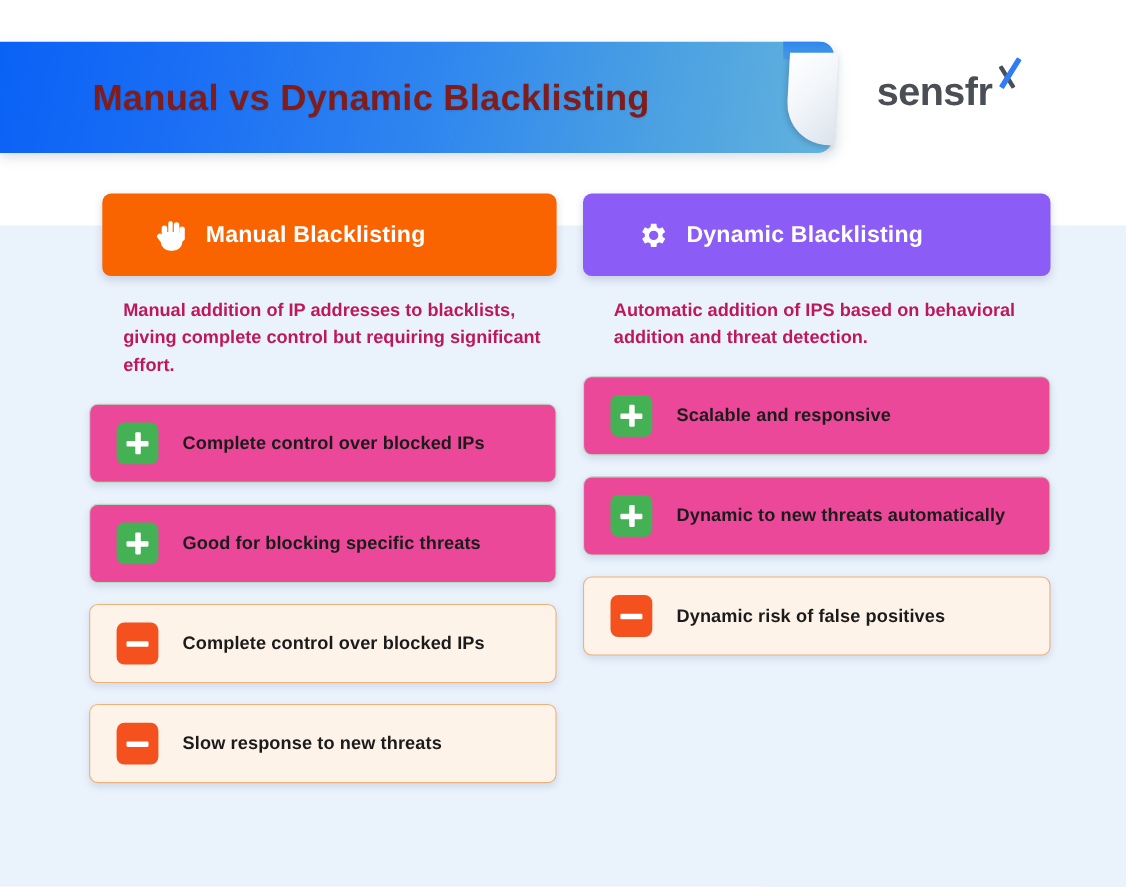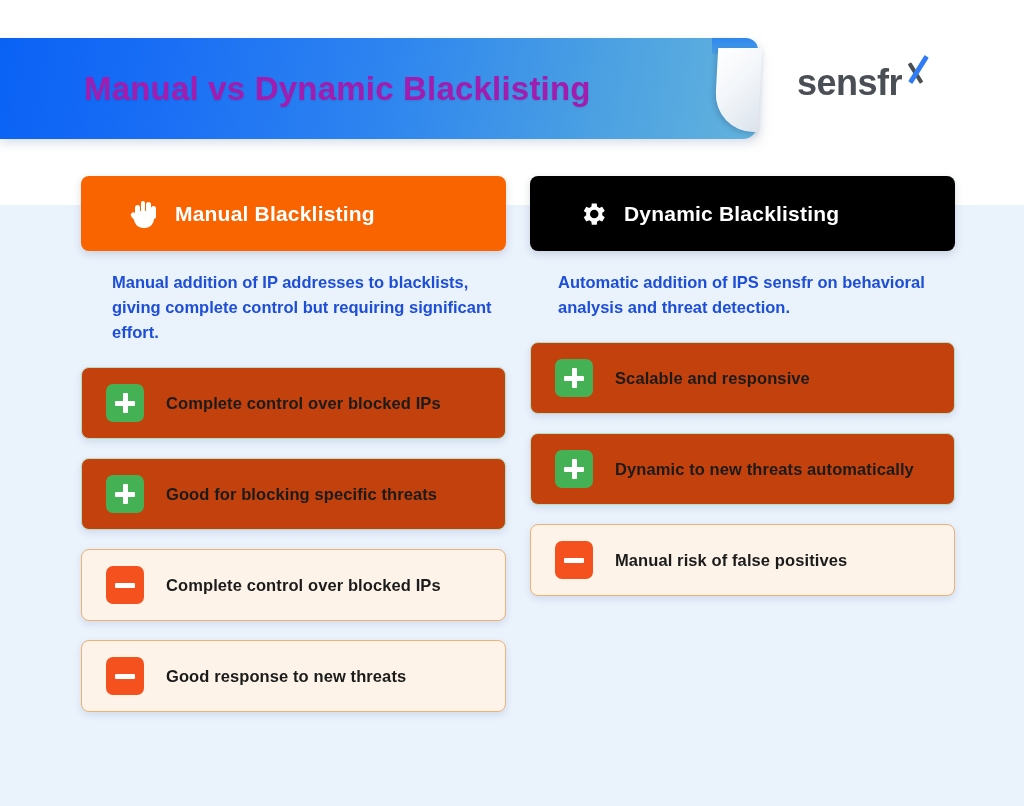--- a/index.html
+++ b/index.html
@@ -65,39 +65,39 @@
     width: 46px; height: 16px;
     background: linear-gradient(180deg, #2f86ef 0%, #4aa0e2 100%);
     border-radius: 0 12px 0 0;
   }
   .banner-title {
     position: absolute;
     left: 84px; top: 0;
     height: 101px;
     display: flex;
     align-items: center;
-    color: #a21caf;
+    color: #7f1d1d;
     font-size: 33px;
     font-weight: bold;
     letter-spacing: 0.2px;
     white-space: nowrap;
     text-shadow: 0 1px 2px rgba(0,0,0,0.10);
   }
 
   
   .logo {
     position: absolute;
     left: 797px; top: 62px;
     font-size: 36px;
     font-weight: bold;
     color: #4a4f55;
     letter-spacing: -0.5px;
     white-space: nowrap;
     display: flex;
-    align-items: center;
+    align-items: flex-start;
   }
   .logo .logo-x {
     position: relative;
     display: inline-block;
     width: 26px;
     height: 36px;
   }
   .logo .logo-x .x-dark {
     position: absolute;
     left: 2px; top: 6px;
@@ -128,22 +128,22 @@
   
   .sec-header {
     height: 75px;
     border-radius: 8px;
     display: flex;
     align-items: center;
     padding-left: 46px;
     box-sizing: border-box;
     box-shadow: 0 3px 8px rgba(40,60,100,0.18);
   }
-  .sec-header.manual  { background: #fa6400; }
-  .sec-header.dynamic { background: #000000; height: 75px; }
+  .sec-header.manual  { background: #fa6400; margin-left: 12px; }
+  .sec-header.dynamic { background: #8b5cf6; height: 75px; }
   .sec-header-icon {
     width: 34px;
     height: 34px;
     display: flex;
     align-items: center;
     justify-content: center;
     margin-right: 14px;
     flex: 0 0 auto;
   }
   .sec-header-label {
@@ -177,41 +177,41 @@
     background: #ffffff;
     border-radius: 3px;
     transform: rotate(52deg);
   }
 
   
   .desc {
     margin-top: 19px;
     padding-left: 31px;
     padding-right: 4px;
-    color: #1d4ed8;
+    color: #be185d;
     font-size: 16.5px;
     font-weight: bold;
     line-height: 1.52;
   }
   .col-right .desc { padding-left: 28px; }
 
   
   .cards { margin-top: 22px; }
   .card {
     height: 72px;
     border-radius: 8px;
     display: flex;
     align-items: center;
     padding-left: 24px;
     box-sizing: border-box;
     margin-bottom: 19px;
     box-shadow: 0 3px 7px rgba(40,70,120,0.13);
   }
   .card.pos {
-    background: #c2410c;
+    background: #ec4899;
     border: 1px solid #b9ddc0;
   }
   .card.neg {
     background: #fdf3e8;
     border: 1px solid #edb277;
   }
   .card-badge {
     width: 38px;
     height: 38px;
     border-radius: 7px;
@@ -314,36 +314,36 @@
           </span>
         </span>
       <span class="card-label">Complete control over blocked IPs</span>
     </div>
     <div class="card neg">
       <span class="card-badge minus">
           <span class="glyph-box">
             <span class="glyph-h"></span>
           </span>
         </span>
-      <span class="card-label">Good response to new threats</span>
+      <span class="card-label">Slow response to new threats</span>
     </div>
   </div>
 </div>
 
 <div class="col col-right">
   <div class="sec-header dynamic">
     <span class="sec-header-icon">
       <svg class="gear-icon" viewBox="0 0 24 24" fill="#ffffff" aria-hidden="true">
         <path d="M19.4 13a7.6 7.6 0 0 0 0-2l2-1.5-2-3.4-2.4 1a7.7 7.7 0 0 0-1.7-1L15 3.5h-4l-.3 2.6c-.6.25-1.2.58-1.7 1l-2.4-1-2 3.4L6.6 11a7.6 7.6 0 0 0 0 2l-2 1.5 2 3.4 2.4-1c.5.42 1.1.75 1.7 1l.3 2.6h4l.3-2.6c.6-.25 1.2-.58 1.7-1l2.4 1 2-3.4-2-1.5zM13 15.4A3.4 3.4 0 1 1 13 8.6a3.4 3.4 0 0 1 0 6.8z"></path>
       </svg>
     </span>
     <span class="sec-header-label">Dynamic Blacklisting</span>
   </div>
 
-  <div class="desc">Automatic addition of IPS sensfr on behavioral analysis and threat detection.</div>
+  <div class="desc">Automatic addition of IPS based on behavioral addition and threat detection.</div>
 
   <div class="cards">
     <div class="card pos">
       <span class="card-badge plus">
           <span class="glyph-box">
             <span class="glyph-h"></span>
             <span class="glyph-v"></span>
           </span>
         </span>
       <span class="card-label">Scalable and responsive</span>
@@ -356,16 +356,16 @@
           </span>
         </span>
       <span class="card-label">Dynamic to new threats automatically</span>
     </div>
     <div class="card neg">
       <span class="card-badge minus">
           <span class="glyph-box">
             <span class="glyph-h"></span>
           </span>
         </span>
-      <span class="card-label">Manual risk of false positives</span>
+      <span class="card-label">Dynamic risk of false positives</span>
     </div>
   </div>
 </div>
 
 </body></html>

